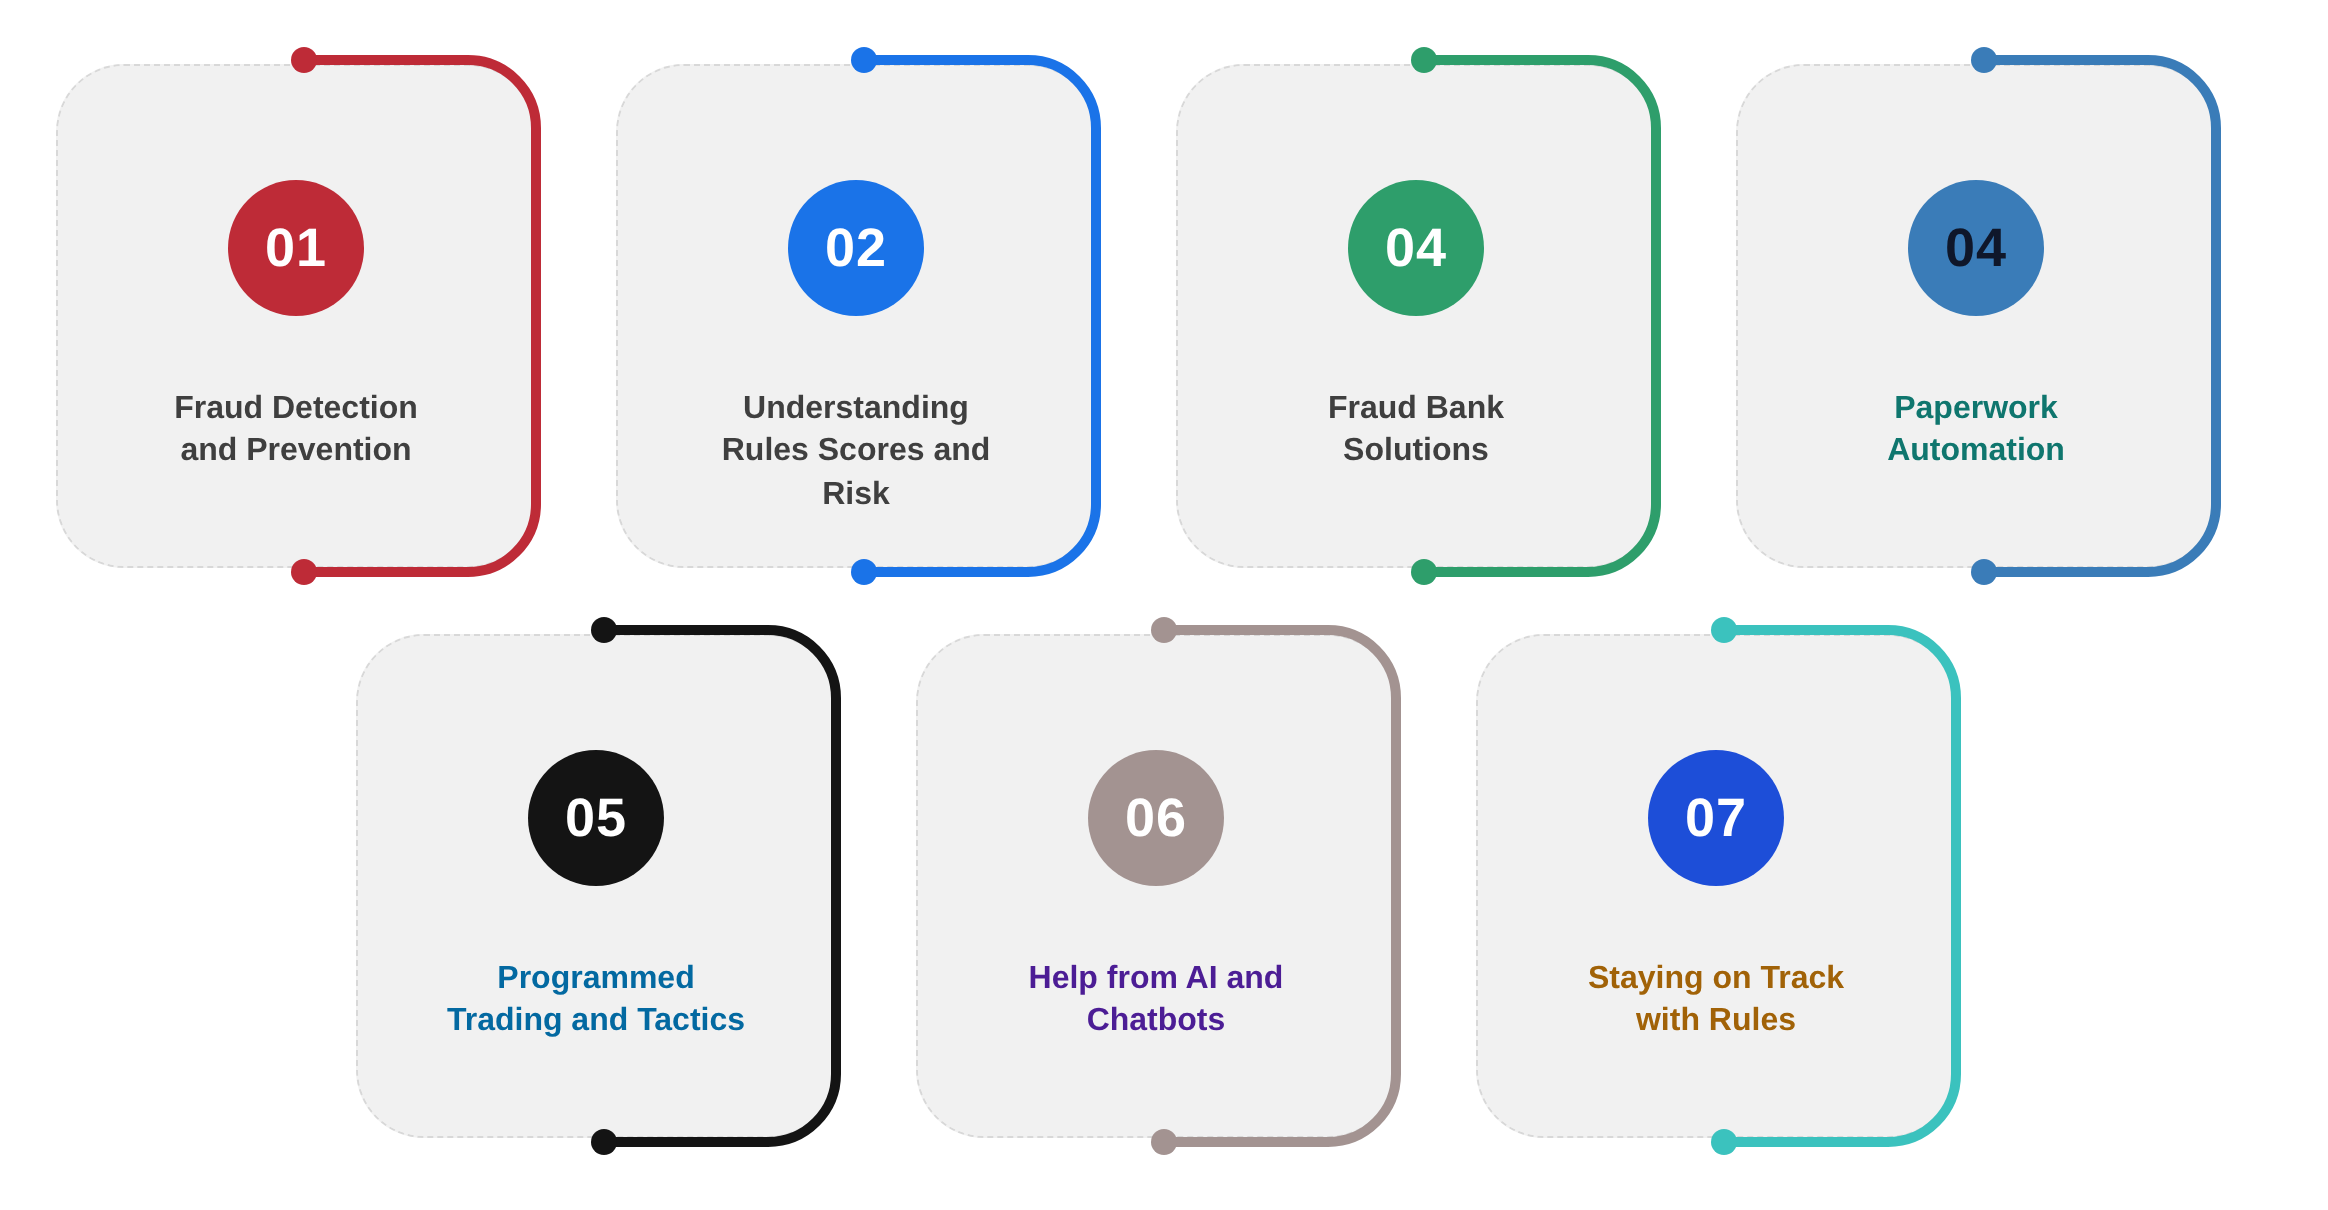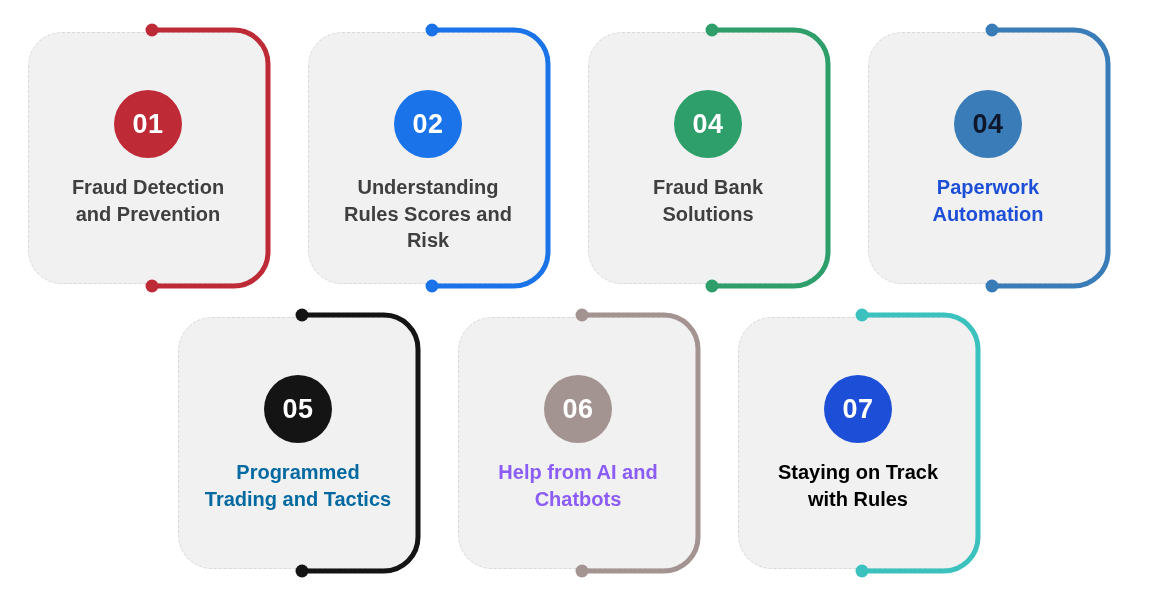--- a/index.html
+++ b/index.html
@@ -78,24 +78,24 @@
     display: flex;
     align-items: center;
     justify-content: center;
     color: #ffffff;
     font-size: 27px;
     font-weight: bold;
     letter-spacing: 0.5px;
   }
 
   .card-title {
-    margin-top: 16px;
+    margin-top: 36px;
     width: 196px;
     text-align: center;
-    font-size: 20px;
+    font-size: 16px;
     font-weight: bold;
     line-height: 1.33;
     color: #3f3f3f;
     white-space: pre-line;
   }
 </style>
 </head>
 <body>
 
 <div class="board">
@@ -142,21 +142,21 @@
       </div>
       <div class="card">
         <div class="card-body"></div>
         <svg class="card-outline" viewBox="0 0 248 264" width="248" height="264">
           <path d="M 128 4 H 210 A 34 34 0 0 1 244 38 V 226 A 34 34 0 0 1 210 260 H 128" fill="none" stroke="#3a7cb8" stroke-width="5" stroke-linecap="round"></path>
           <circle cx="128" cy="4" r="6.5" fill="#3a7cb8"></circle>
           <circle cx="128" cy="260" r="6.5" fill="#3a7cb8"></circle>
         </svg>
         <div class="card-content">
           <div class="badge" style="background: rgb(58, 124, 184); color: #0f172a;">04</div>
-          <div class="card-title" style="color: #1d4ed8;">Paperwork
+          <div class="card-title" style="color: #0f766e;">Paperwork
 Automation</div>
         </div>
       </div>
     </div>
   <div class="row row-2">
       <div class="card">
         <div class="card-body"></div>
         <svg class="card-outline" viewBox="0 0 248 264" width="248" height="264">
           <path d="M 128 4 H 210 A 34 34 0 0 1 244 38 V 226 A 34 34 0 0 1 210 260 H 128" fill="none" stroke="#141414" stroke-width="5" stroke-linecap="round"></path>
           <circle cx="128" cy="4" r="6.5" fill="#141414"></circle>
@@ -170,31 +170,31 @@
       </div>
       <div class="card">
         <div class="card-body"></div>
         <svg class="card-outline" viewBox="0 0 248 264" width="248" height="264">
           <path d="M 128 4 H 210 A 34 34 0 0 1 244 38 V 226 A 34 34 0 0 1 210 260 H 128" fill="none" stroke="#a39391" stroke-width="5" stroke-linecap="round"></path>
           <circle cx="128" cy="4" r="6.5" fill="#a39391"></circle>
           <circle cx="128" cy="260" r="6.5" fill="#a39391"></circle>
         </svg>
         <div class="card-content">
           <div class="badge" style="background: rgb(163, 147, 145); color: rgb(255, 255, 255);">06</div>
-          <div class="card-title" style="color: #8b5cf6;">Help from AI and
+          <div class="card-title" style="color: #4c1d95;">Help from AI and
 Chatbots</div>
         </div>
       </div>
       <div class="card">
         <div class="card-body"></div>
         <svg class="card-outline" viewBox="0 0 248 264" width="248" height="264">
           <path d="M 128 4 H 210 A 34 34 0 0 1 244 38 V 226 A 34 34 0 0 1 210 260 H 128" fill="none" stroke="#3bc2be" stroke-width="5" stroke-linecap="round"></path>
           <circle cx="128" cy="4" r="6.5" fill="#3bc2be"></circle>
           <circle cx="128" cy="260" r="6.5" fill="#3bc2be"></circle>
         </svg>
         <div class="card-content">
           <div class="badge" style="background: #1d4ed8; color: rgb(255, 255, 255);">07</div>
-          <div class="card-title" style="color: #000000;">Staying on Track
+          <div class="card-title" style="color: #a16207;">Staying on Track
 with Rules</div>
         </div>
       </div>
     </div>
 </div>
 
 </body></html>

